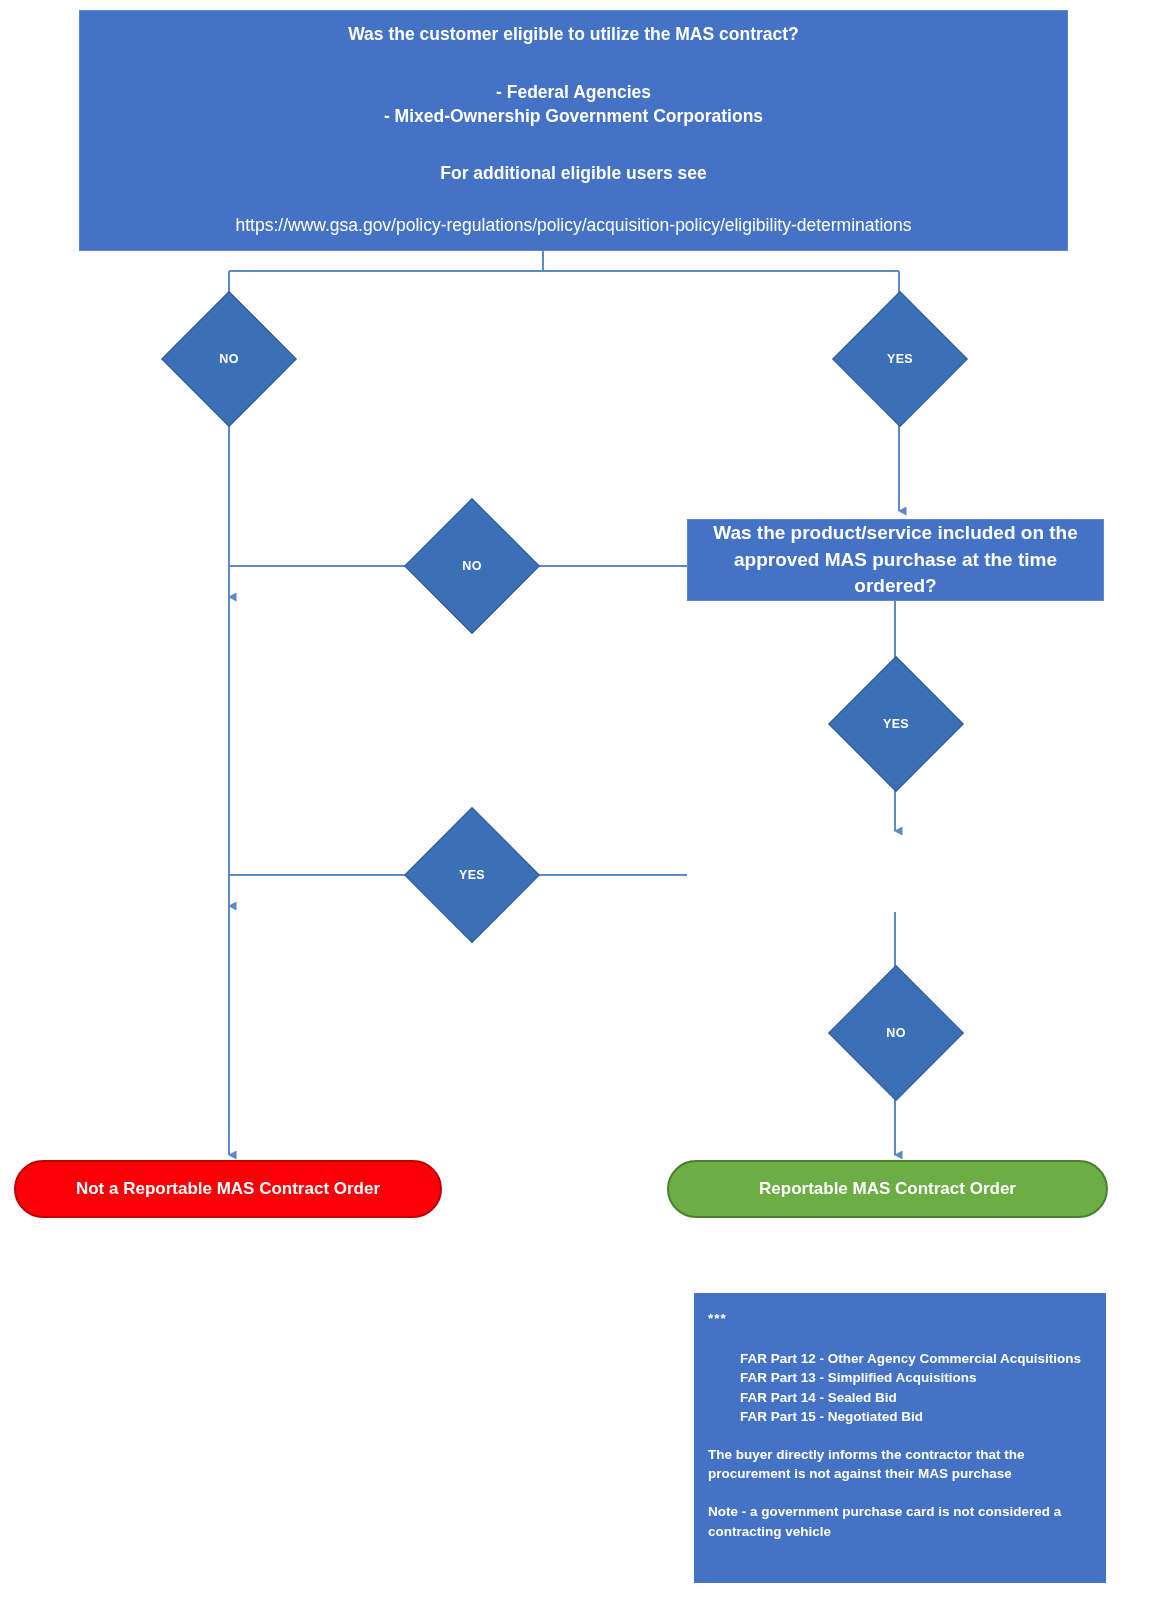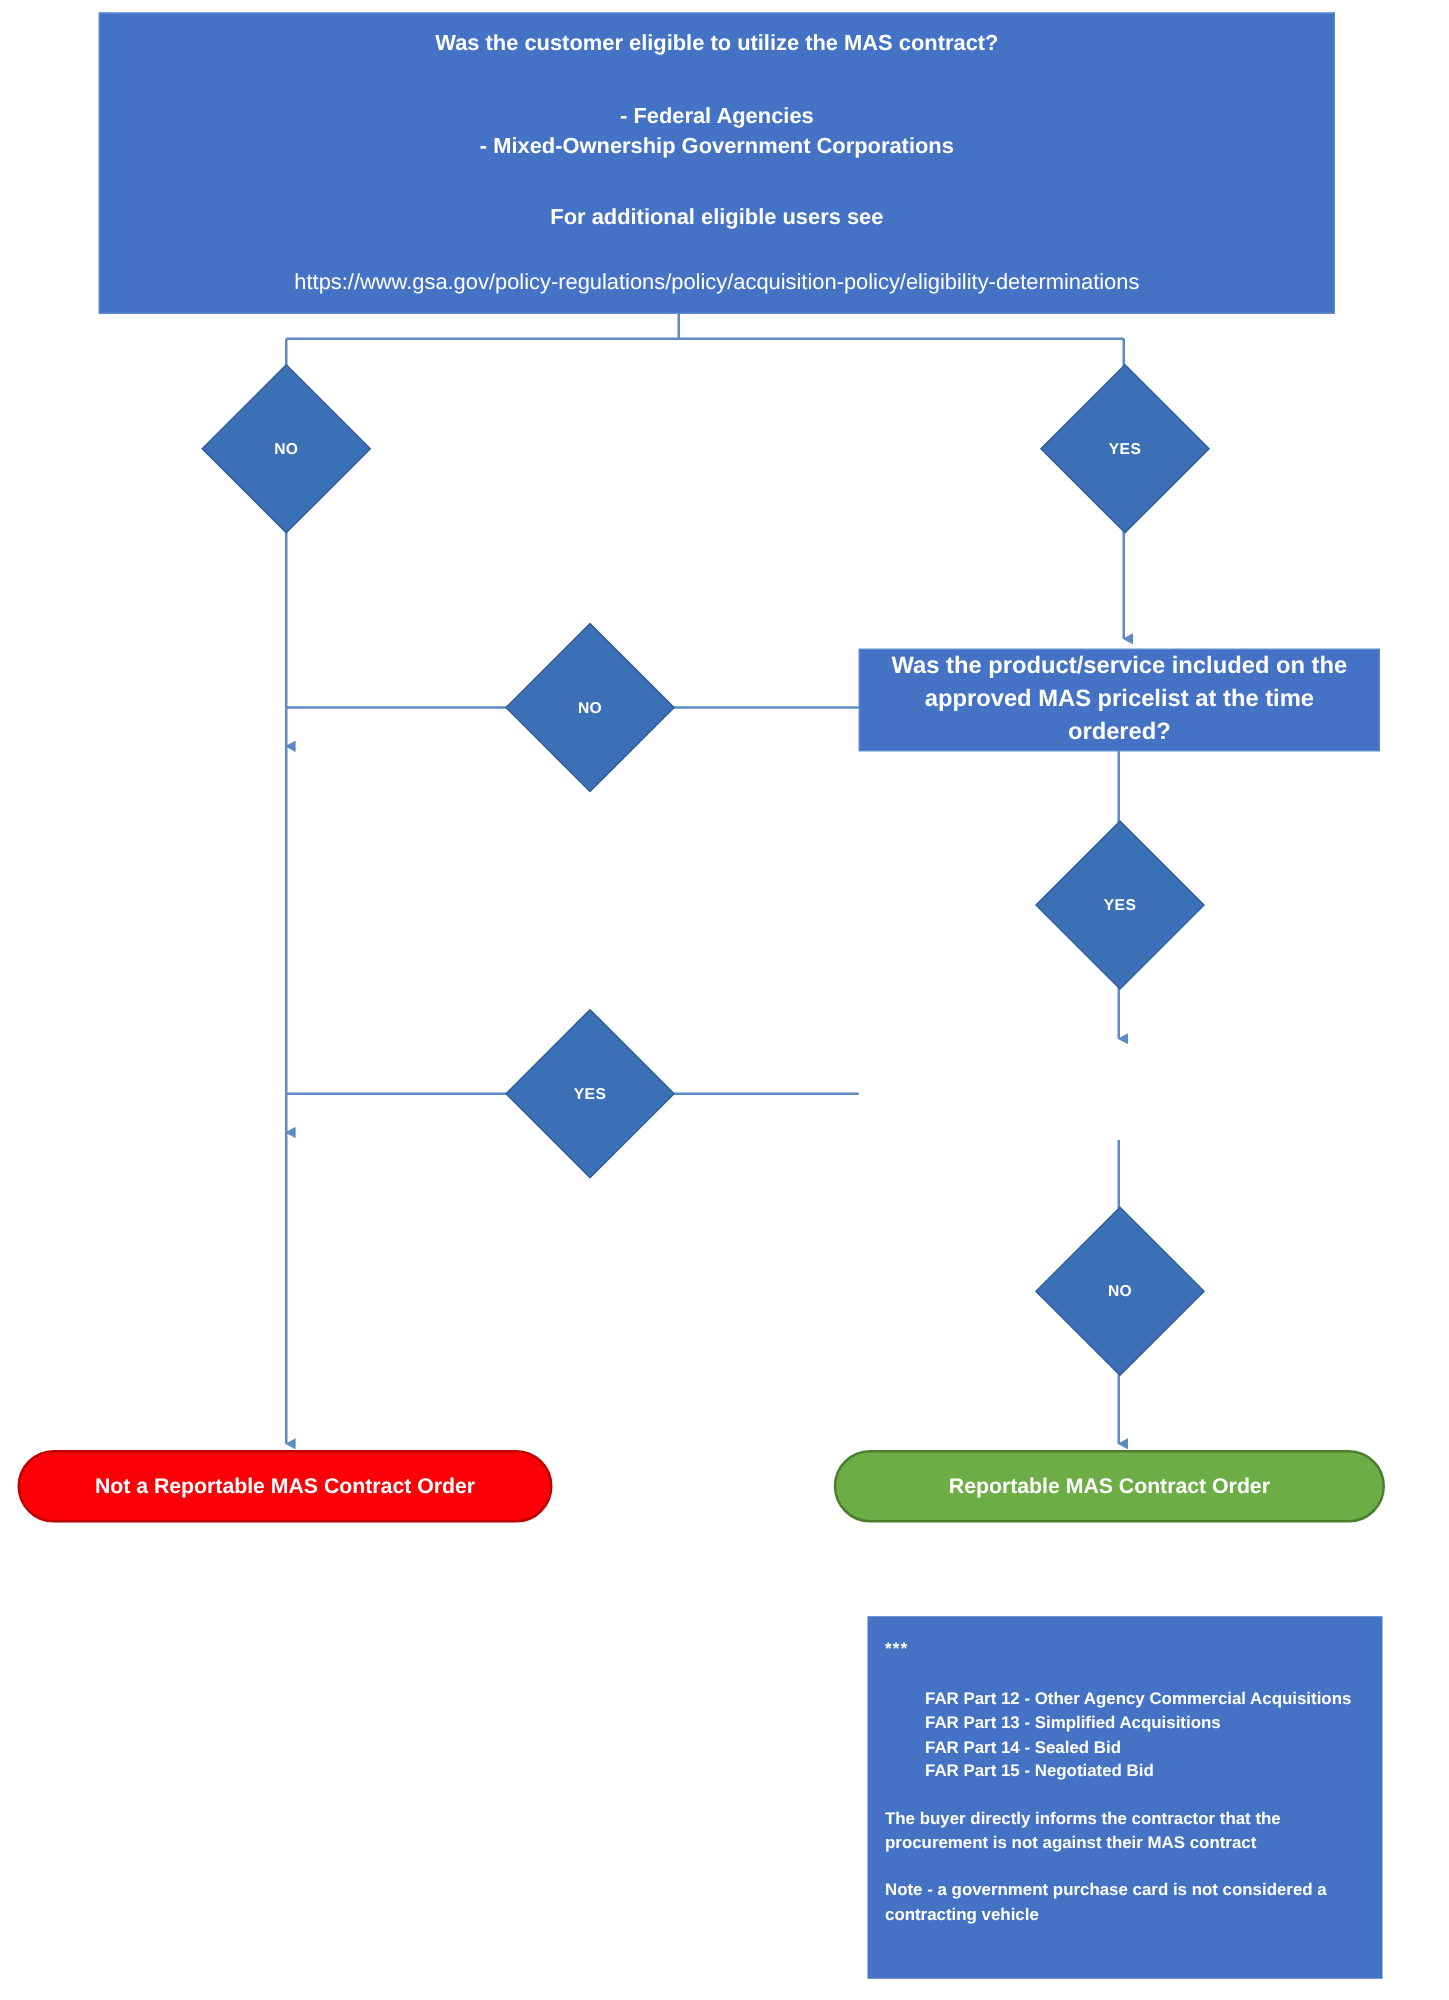--- a/index.html
+++ b/index.html
@@ -239,21 +239,21 @@
     <div class="dlabel">NO</div>
   </div>
   <div class="diamond" id="dia-yes1">
     <div class="shape"></div>
     <div class="dlabel">YES</div>
   </div>
 
   <div class="node box" id="node-q2">
     <div class="inner">
       <div>Was the product/service included on the</div>
-      <div>approved MAS pricelist at the time ordered?</div>
+      <div>approved MAS purchase at the time ordered?</div>
     </div>
   </div>
 
   <div class="diamond" id="dia-no2">
     <div class="shape"></div>
     <div class="dlabel">NO</div>
   </div>
   <div class="diamond" id="dia-yes2">
     <div class="shape"></div>
     <div class="dlabel">YES</div>
@@ -279,21 +279,21 @@
   <div id="node-footnote">
     <div class="fn-stars">***</div>
     <div class="fn-block">
       <span class="fn-line">FAR Part 12 - Other Agency Commercial Acquisitions</span>
       <span class="fn-line">FAR Part 13 - Simplified Acquisitions</span>
       <span class="fn-line">FAR Part 14 - Sealed Bid</span>
       <span class="fn-line">FAR Part 15 - Negotiated Bid</span>
     </div>
     <div class="fn-block">
       <span class="fn-wrap">The buyer directly informs the contractor that the</span>
-      <span class="fn-wrap">procurement is not against their MAS contract</span>
+      <span class="fn-wrap">procurement is not against their MAS purchase</span>
     </div>
     <div class="fn-block">
       <span class="fn-wrap">Note - a government purchase card is not considered a</span>
       <span class="fn-wrap">contracting vehicle</span>
     </div>
   </div>
 
 </div>
 
 </body></html>

